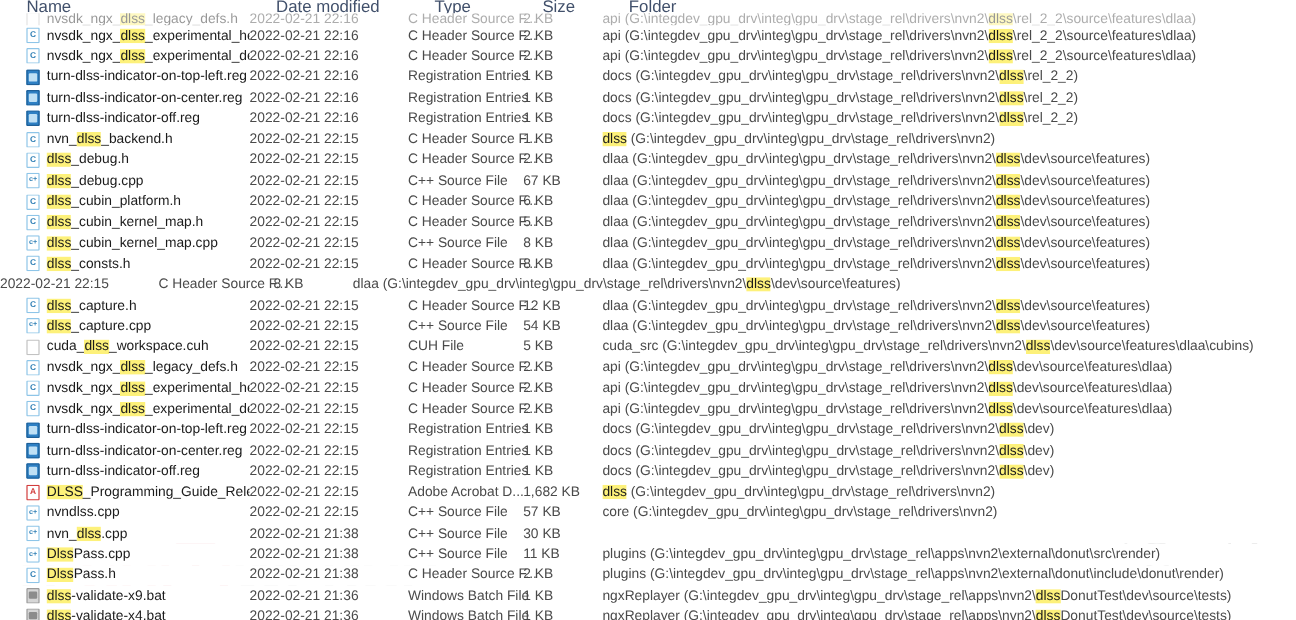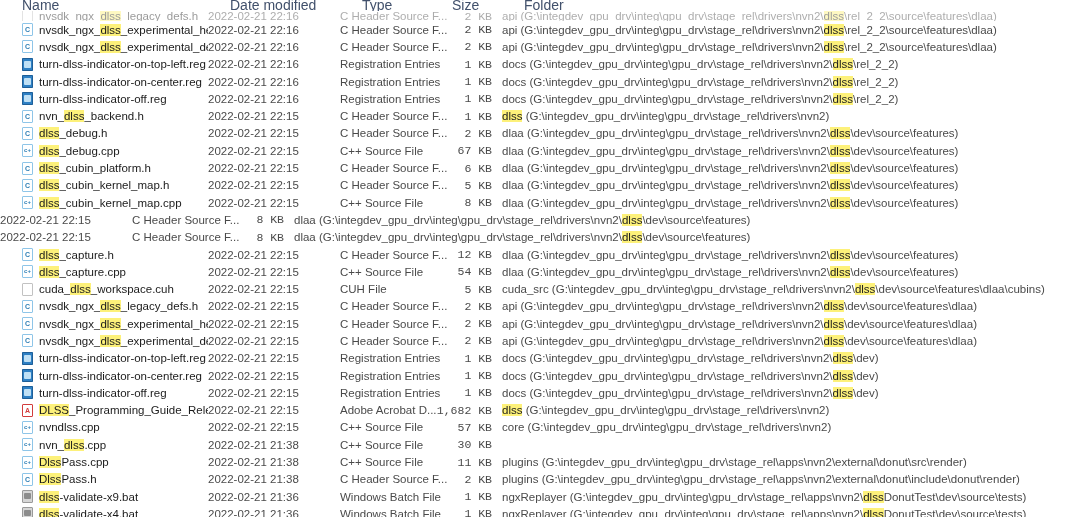--- a/index.html
+++ b/index.html
@@ -167,25 +167,24 @@
     color: #4a4a4a;
   }
   .c-type {
     width: 96px;
     flex: 0 0 96px;
     color: #4a4a4a;
   }
   .c-size {
     width: 66px;
     flex: 0 0 66px;
-    text-align: right;
+    text-align: left;
     padding-right: 10px;
     box-sizing: border-box;
     color: #4a4a4a;
-    font-family: Liberation Mono, monospace;
   }
   .c-folder {
     flex: 1 1 auto;
     color: #4a4a4a;
     overflow: hidden;
   }
 
   .fname, .fpath { display: inline; }
   .hl {
     background: #fdf17a;
@@ -434,20 +433,27 @@
             <span class="tag">c+</span>
           </span>
           <span class="fname"><span class="hl">dlss</span><span>_cubin_kernel_map.cpp</span></span>
         </div>
         <div class="c-date">2022-02-21 22:15</div>
         <div class="c-type">C++ Source File</div>
         <div class="c-size">8 KB</div>
         <div class="c-folder"><span class="fpath"><span>dlaa (G:\integdev_gpu_drv\integ\gpu_drv\stage_rel\drivers\nvn2\</span><span class="hl">dlss</span><span>\dev\source\features)</span></span></div>
       </div>
       <div class="row">
+        <div class="c-name">
+          <span class="ficon icon-h">
+            <span class="page"></span>
+            <span class="tag">C</span>
+          </span>
+          <span class="fname"><span class="hl">dlss</span><span>_consts.h</span></span>
+        </div>
         <div class="c-date">2022-02-21 22:15</div>
         <div class="c-type">C Header Source F...</div>
         <div class="c-size">8 KB</div>
         <div class="c-folder"><span class="fpath"><span>dlaa (G:\integdev_gpu_drv\integ\gpu_drv\stage_rel\drivers\nvn2\</span><span class="hl">dlss</span><span>\dev\source\features)</span></span></div>
       </div>
       <div class="row">
         <div class="c-date">2022-02-21 22:15</div>
         <div class="c-type">C Header Source F...</div>
         <div class="c-size">8 KB</div>
         <div class="c-folder"><span class="fpath"><span>dlaa (G:\integdev_gpu_drv\integ\gpu_drv\stage_rel\drivers\nvn2\</span><span class="hl">dlss</span><span>\dev\source\features)</span></span></div>

